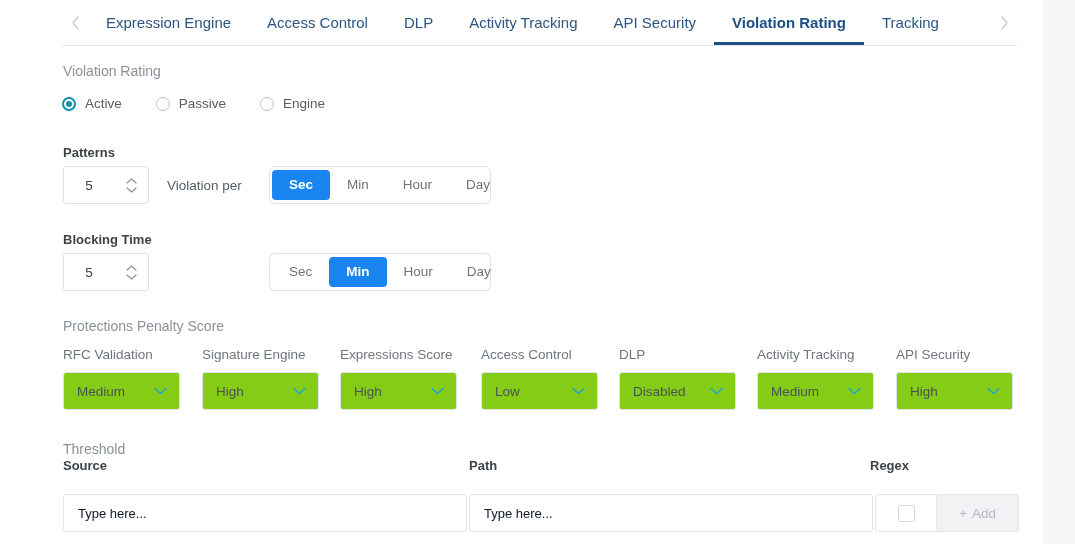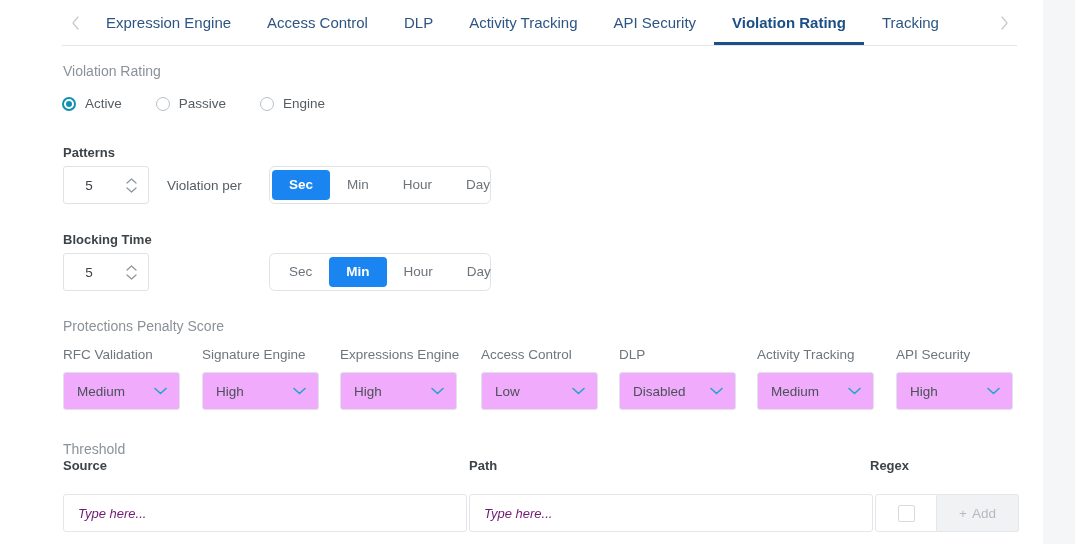--- a/index.html
+++ b/index.html
@@ -210,21 +210,21 @@
     color: #6e767d;
     margin-bottom: 10px;
     white-space: nowrap;
   }
   .select-box {
     width: 117px;
     height: 38px;
     border: 1px solid #dfe3e8;
     border-radius: 3px;
     box-sizing: border-box;
-    background: #f0abfc;
+    background: #84cc16;
     display: flex;
     align-items: center;
     justify-content: space-between;
     padding: 0 12px 0 13px;
     cursor: pointer;
   }
   .select-box .sel-val {
     font-size: 13.5px;
     color: #4a5257;
   }
@@ -250,22 +250,21 @@
     border: 1px solid #e3e6ea;
     border-radius: 3px;
     box-sizing: border-box;
     background: #fff;
     display: flex;
     align-items: center;
     padding: 0 14px;
   }
   .ex-input span {
     font-size: 13px;
-    color: #701a75;
-    font-style: italic;
+    color: #0f172a;
   }
   .ex-check-cell {
     width: 62px;
     height: 38px;
     border: 1px solid #e3e6ea;
     border-radius: 3px 0 0 3px;
     box-sizing: border-box;
     background: #fff;
     display: flex;
     align-items: center;
@@ -405,21 +404,21 @@
       <span class="sel-val">High</span>
       <span class="chev">
         <svg width="13" height="8" viewBox="0 0 13 8" aria-hidden="true">
             <path d="M1 1.5 L6.5 6.5 L12 1.5" stroke="#22a6c9" stroke-width="1.6" fill="none" stroke-linecap="round" stroke-linejoin="round"></path>
           </svg>
       </span>
     </div>
   </div>
 
   <div class="penalty-col" style="left:340px;">
-    <div class="col-label">Expressions Engine</div>
+    <div class="col-label">Expressions Score</div>
     <div class="select-box">
       <span class="sel-val">High</span>
       <span class="chev">
         <svg width="13" height="8" viewBox="0 0 13 8" aria-hidden="true">
             <path d="M1 1.5 L6.5 6.5 L12 1.5" stroke="#22a6c9" stroke-width="1.6" fill="none" stroke-linecap="round" stroke-linejoin="round"></path>
           </svg>
       </span>
     </div>
   </div>
 

